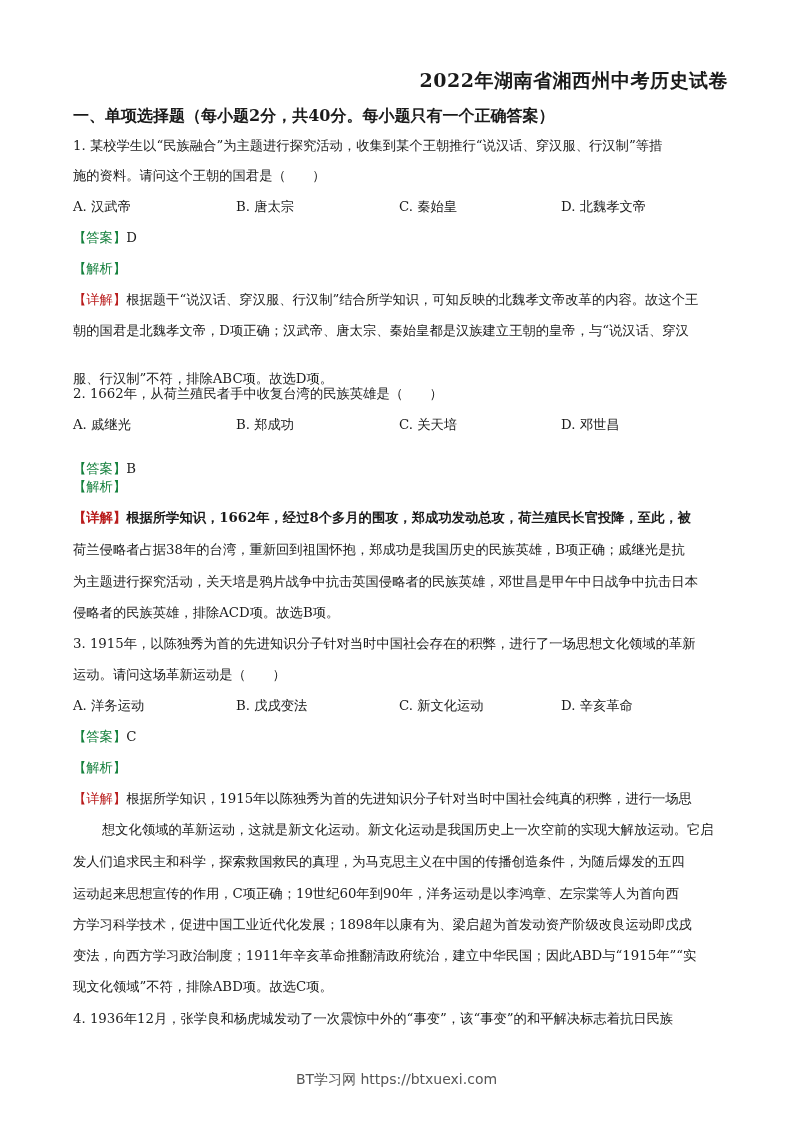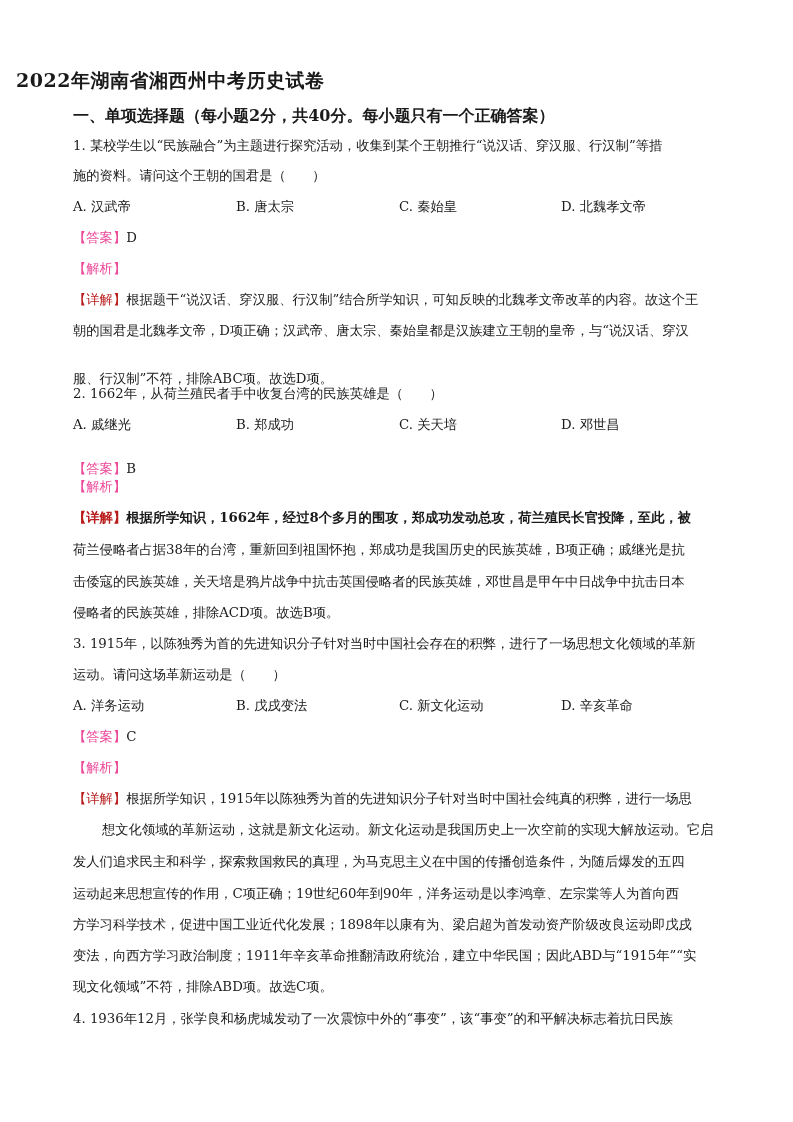--- a/index.html
+++ b/index.html
@@ -1,26 +1,26 @@
 <!DOCTYPE html>
 <html><head>
   <meta charset="utf-8">
   <style>
     html, body { margin: 0; padding: 0; background: #ffffff; }
     body { width: 793px; height: 1122px; position: relative; overflow: hidden;
            font-family: "DejaVu Serif", "Liberation Serif", serif; color: #1a1a1a; }
     .page { position: absolute; left: 0; top: 0; width: 793px; height: 1122px; }
-    .title { position: absolute; top: 68px; left: 0; width: 728px; text-align: left;
-             font-size: 19px; font-weight: bold; letter-spacing: 0.5px; padding-left: 16px; }
+    .title { position: absolute; top: 68px; left: 0; width: 728px; text-align: right;
+             font-size: 19px; font-weight: bold; letter-spacing: 0.5px; }
     .line { position: absolute; left: 73px; width: 650px; font-size: 13.3px; white-space: nowrap; }
     .section { font-weight: bold; font-size: 16px; }
     .opts { position: absolute; left: 73px; width: 650px; font-size: 13.3px; }
     .opt { position: absolute; white-space: nowrap; }
     .o0 { left: 0; text-align: right; } .o1 { left: 163px; } .o2 { left: 326px; } .o3 { left: 488px; }
-    .label { color: #ec4899; }
+    .label { color: #15803d; }
     .lb { color: #b91c1c; }
     .footer { position: absolute; top: 1071px; left: 0; width: 793px; text-align: center;
               font-family: "DejaVu Sans", "Liberation Sans", sans-serif; font-size: 14px; color: #555; }
   </style>
 </head>
 <body>
 
 <div class="page">
 
   <div class="title">2022年湖南省湘西州中考历史试卷</div>
@@ -60,21 +60,21 @@
     <div class="line" style="top:460px;">
       <span class="label">【答案】</span><span>B</span>
     </div>
     <div class="line" style="top:478px;">
       <span class="label">【解析】</span>
     </div>
     <div class="line" style="top:509px;font-weight:bold;">
       <span class="lb">【详解】</span><span>根据所学知识，1662年，经过8个多月的围攻，郑成功发动总攻，荷兰殖民长官投降，至此，被</span>
     </div>
     <div class="line" style="top:541px;">荷兰侵略者占据38年的台湾，重新回到祖国怀抱，郑成功是我国历史的民族英雄，B项正确；戚继光是抗</div>
-    <div class="line" style="top:573px;">击倭寇的民族英雄，关天培是鸦片战争中抗击英国侵略者的民族英雄，邓世昌是甲午中日战争中抗击日本</div>
+    <div class="line" style="top:573px;">为主题进行探究活动，关天培是鸦片战争中抗击英国侵略者的民族英雄，邓世昌是甲午中日战争中抗击日本</div>
     <div class="line" style="top:604px;">侵略者的民族英雄，排除ACD项。故选B项。</div>
   </div>
 
   <div>
     <div class="line" style="top:635px;">3. 1915年，以陈独秀为首的先进知识分子针对当时中国社会存在的积弊，进行了一场思想文化领域的革新</div>
     <div class="line" style="top:666px;">运动。请问这场革新运动是（　　）</div>
     <div class="opts" style="top:697px;">
       <span class="opt o0">A. 洋务运动</span>
       <span class="opt o1">B. 戊戌变法</span>
       <span class="opt o2">C. 新文化运动</span>
@@ -94,13 +94,14 @@
     <div class="line" style="top:885px;">运动起来思想宣传的作用，C项正确；19世纪60年到90年，洋务运动是以李鸿章、左宗棠等人为首向西</div>
     <div class="line" style="top:916px;">方学习科学技术，促进中国工业近代化发展；1898年以康有为、梁启超为首发动资产阶级改良运动即戊戌</div>
     <div class="line" style="top:947px;">变法，向西方学习政治制度；1911年辛亥革命推翻清政府统治，建立中华民国；因此ABD与“1915年”“实</div>
     <div class="line" style="top:978px;">现文化领域”不符，排除ABD项。故选C项。</div>
   </div>
 
   <div>
     <div class="line" style="top:1010px;">4. 1936年12月，张学良和杨虎城发动了一次震惊中外的“事变”，该“事变”的和平解决标志着抗日民族</div>
   </div>
 
+  <div class="footer">BT学习网 https://btxuexi.com</div>
 </div>
 
 </body></html>

